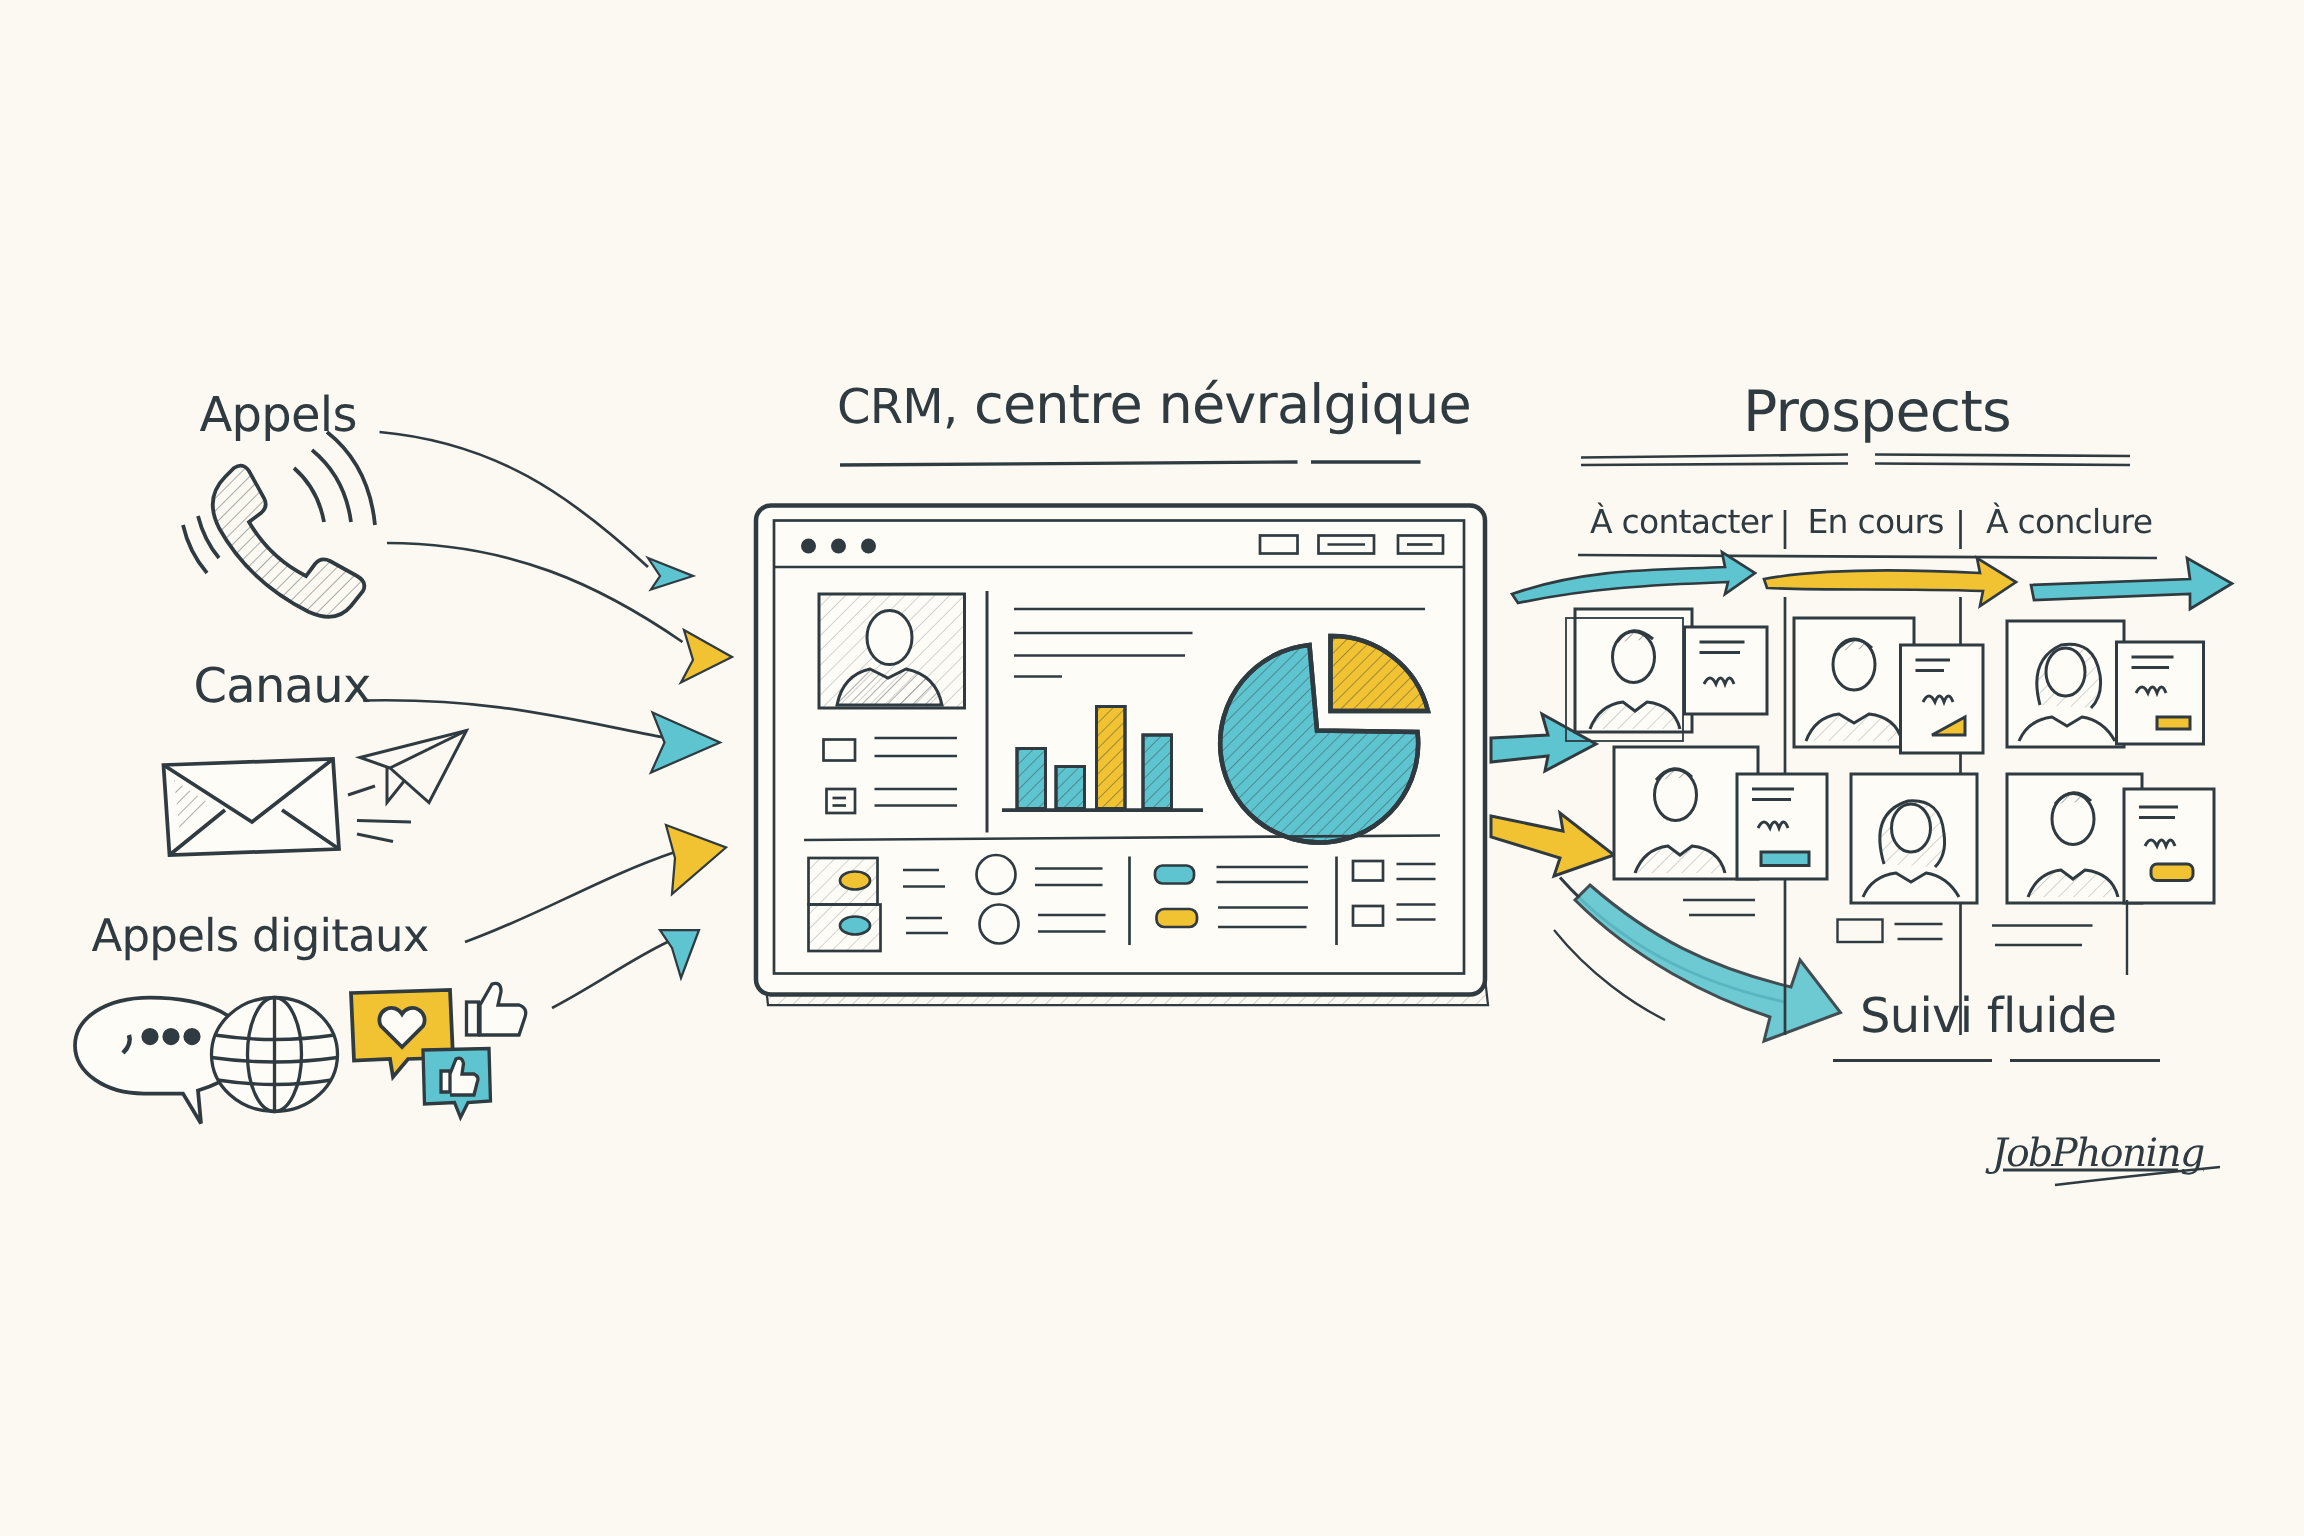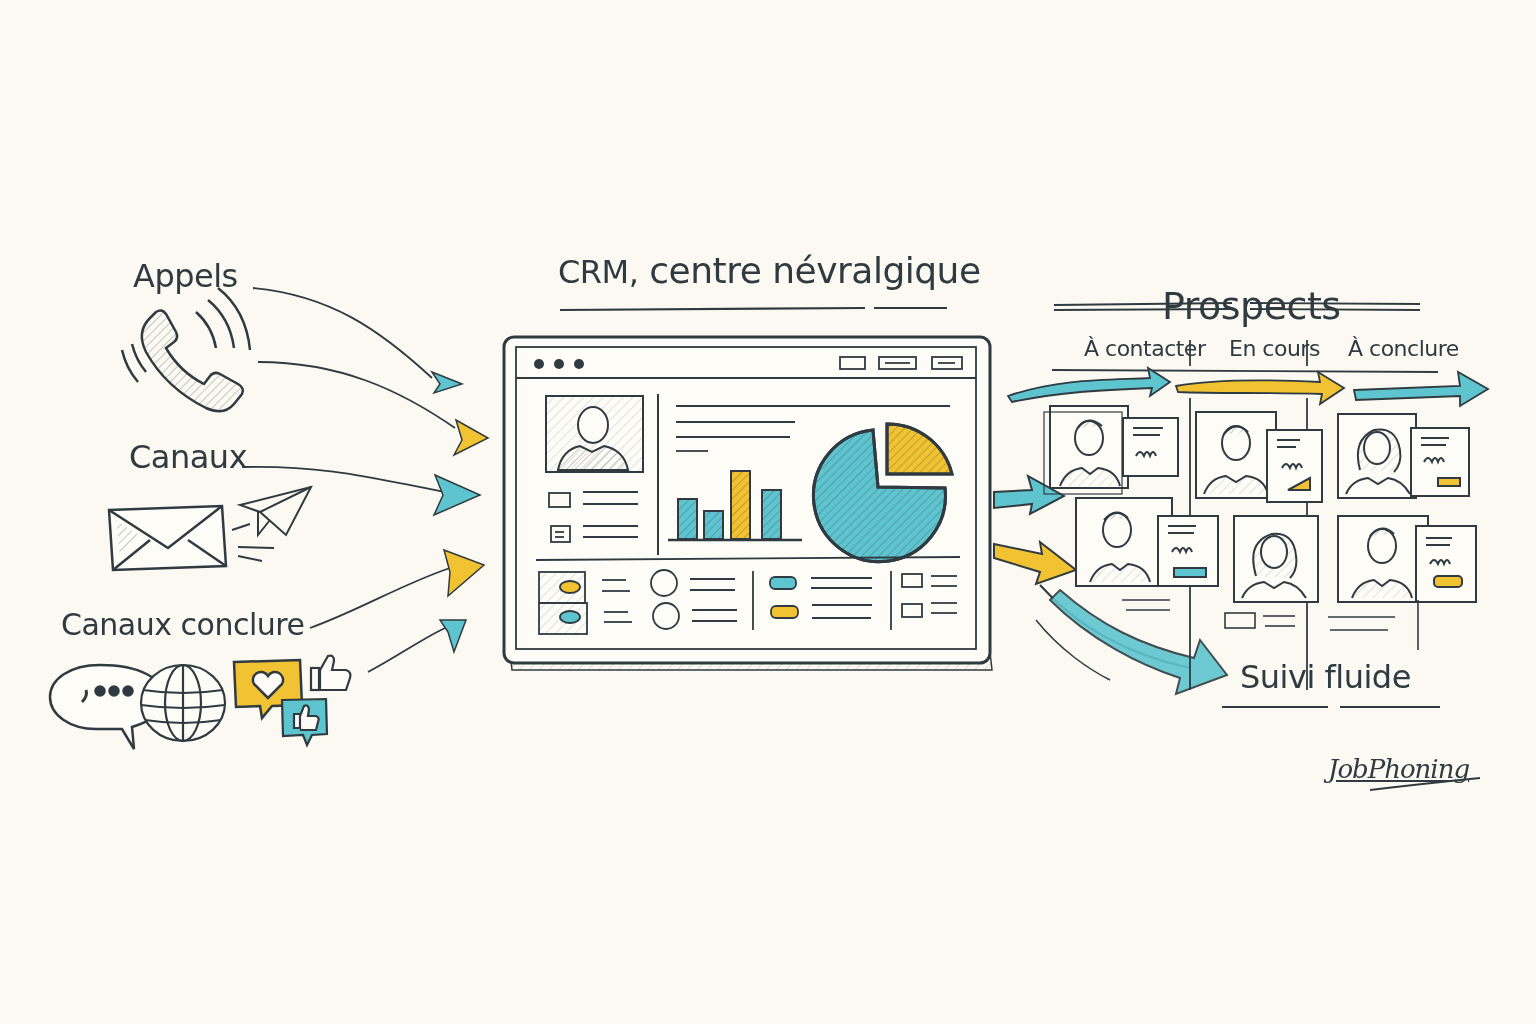--- a/index.html
+++ b/index.html
@@ -8,22 +8,22 @@
     background:#fbf9f2;
     font-family:"DejaVu Sans", sans-serif;
     color:#2f3b40;
     position:relative;
   }
   svg.canvas { position:absolute; left:0; top:0; }
   .lbl { position:absolute; white-space:nowrap; color:#2f3b40; font-family:"DejaVu Sans", sans-serif; }
   .src-label { font-size:32px; letter-spacing:-0.5px; }
   .title-crm { left:558px; top:250px; font-size:36px; letter-spacing:-0.5px; }
   .title-crm .big { font-size:32px; }
-  .title-prospects { left:1162px; top:252px; font-size:38px; letter-spacing:-0.5px;margin-top:32px; }
-  .stage { font-size:22px; top:336px; letter-spacing:-0.5px;margin-left:24px; }
+  .title-prospects { left:1162px; top:252px; font-size:38px; letter-spacing:-0.5px; }
+  .stage { font-size:22px; top:336px; letter-spacing:-0.5px; }
   .suivi { left:1240px; top:658px; font-size:32px; letter-spacing:-0.5px; }
   .brand { left:1328px; top:754px; font-size:26px; font-style:italic; letter-spacing:-1px; font-family:"DejaVu Serif", serif;text-decoration:underline; }
 </style>
 </head>
 <body>
 
 <svg class="canvas" width="1536" height="1024" viewBox="0 0 1536 1024" xmlns="http://www.w3.org/2000/svg">
   <defs>
     <pattern id="hatch" width="6" height="6" patternUnits="userSpaceOnUse" patternTransform="rotate(45)">
       <line x1="0" y1="0" x2="0" y2="6" stroke="#2f3b40" stroke-width="1" opacity="0.55"></line>
@@ -312,21 +312,21 @@
     <line x1="1222" y1="707" x2="1328" y2="707"></line>
     <line x1="1340" y1="707" x2="1440" y2="707"></line>
   </g>
   <g stroke="#2f3b40" stroke-width="1.8" fill="none">
     <path d="M1370 790 q50 -6 110 -12"></path>
   </g>
 </svg>
 
 <div class="lbl src-label" style="left:133px; top:257px;">Appels</div>
 <div class="lbl src-label" style="left:129px; top:438px;">Canaux</div>
-<div class="lbl src-label" style="left:61px; top:607px; font-size:30px;">Canaux conclure</div>
+<div class="lbl src-label" style="left:61px; top:607px; font-size:30px;">Appels digitaux</div>
 
 <div class="lbl title-crm">
   <span class="big">CRM,</span><span> centre névralgique</span>
 </div>
 
 <div class="lbl title-prospects">Prospects</div>
 
 <div class="lbl stage" style="left:1060px;">À contacter</div>
 <div class="lbl stage" style="left:1205px;">En cours</div>
 <div class="lbl stage" style="left:1324px;">À conclure</div>

